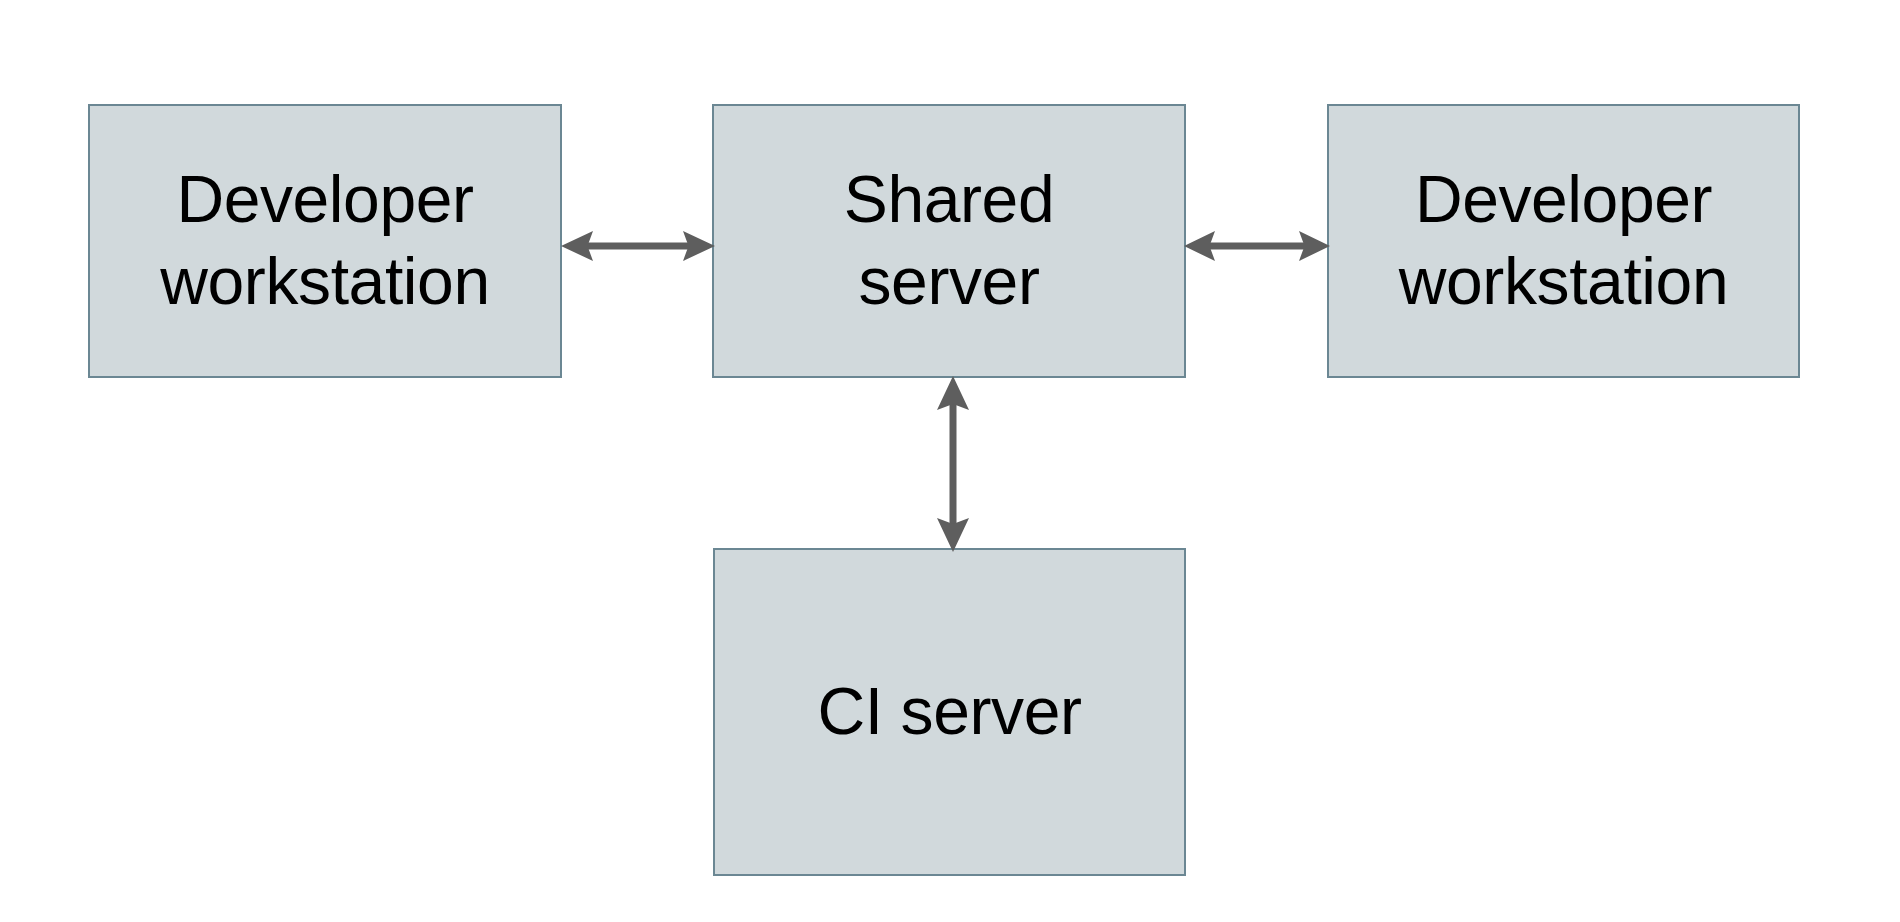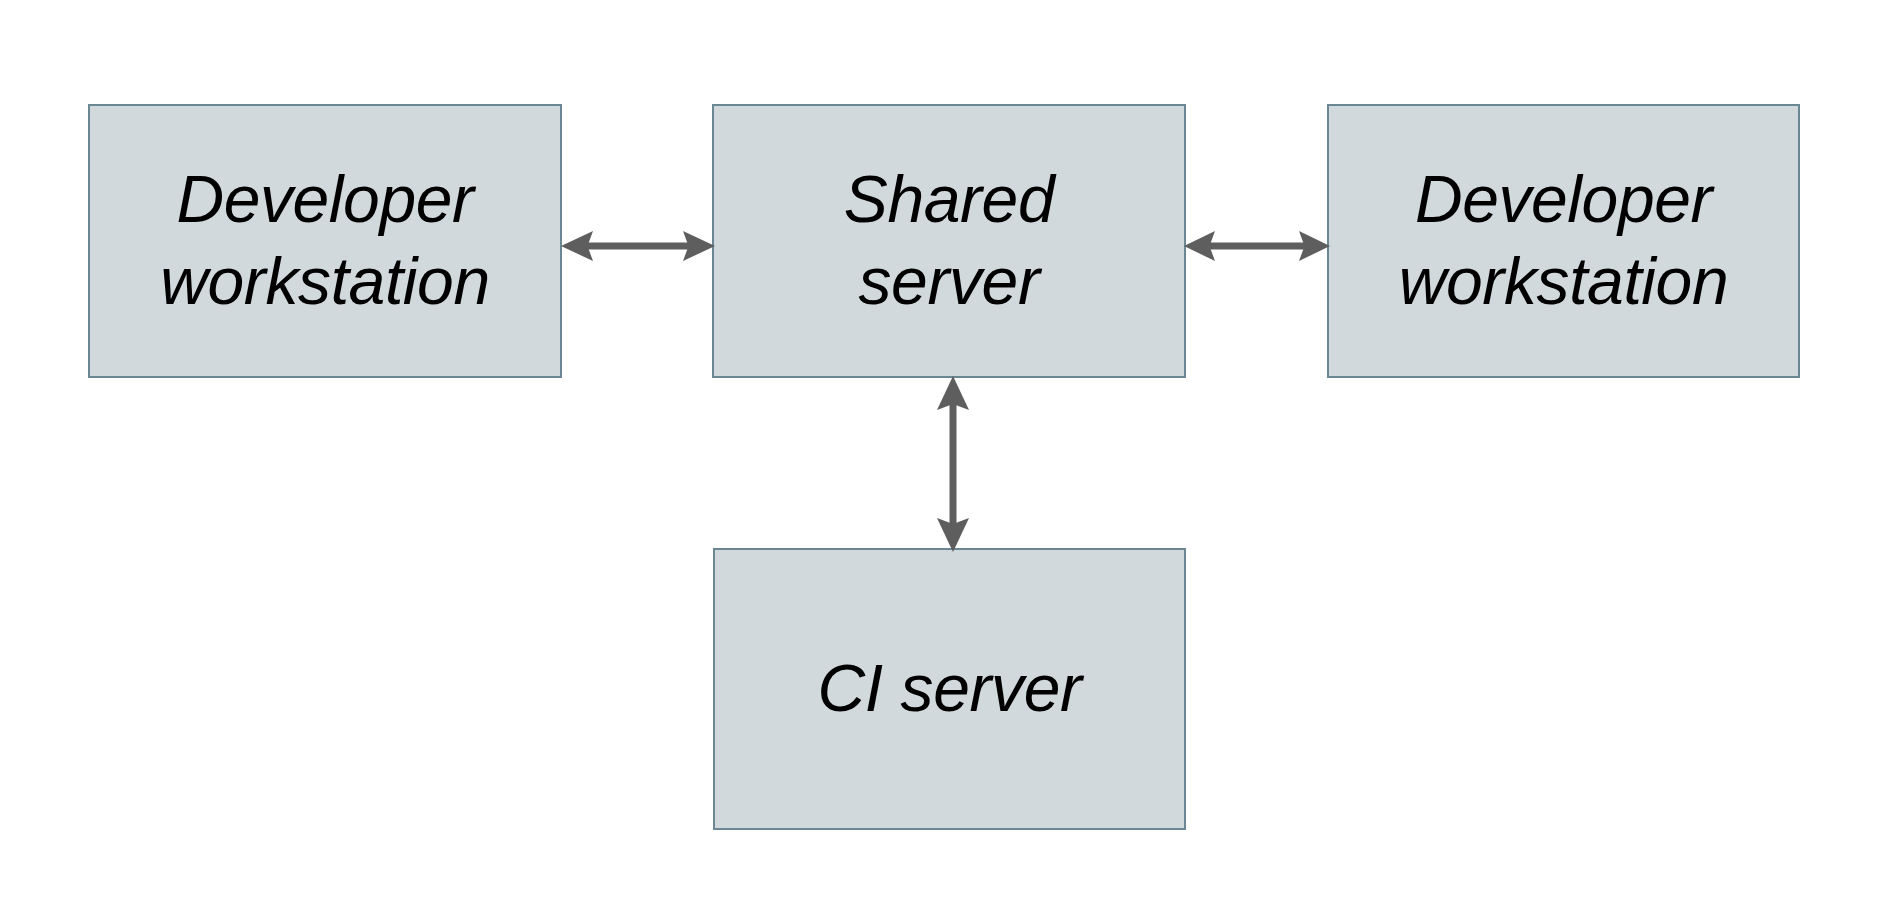--- a/index.html
+++ b/index.html
@@ -31,30 +31,29 @@
   }
   .node-label {
     font-family: "Liberation Sans", sans-serif;
     font-size: 66px;
     line-height: 1.24;
     color: #000000;
     font-weight: 400;
     letter-spacing: -0.4px;
     white-space: pre-line;
     padding: 0 14px;
-    font-style: italic;
   }
   .edge {
     position: absolute;
     overflow: visible;
   }
   #node-dev-left   { left: 88px;   top: 104px; width: 474px; height: 274px; }
   #node-shared     { left: 712px;  top: 104px; width: 474px; height: 274px; }
   #node-dev-right  { left: 1327px; top: 104px; width: 473px; height: 274px; }
-  #node-ci         { left: 713px;  top: 548px; width: 473px; height: 282px; }
+  #node-ci         { left: 713px;  top: 548px; width: 473px; height: 328px; }
 
   #edge-left   { left: 560px;  top: 215px; width: 156px; height: 62px; }
   #edge-right  { left: 1183px; top: 215px; width: 148px; height: 62px; }
   #edge-bottom { left: 920px;  top: 375px; width: 66px;  height: 178px; }
 </style>
 </head>
 <body>
 
 <div id="diagram">
 

